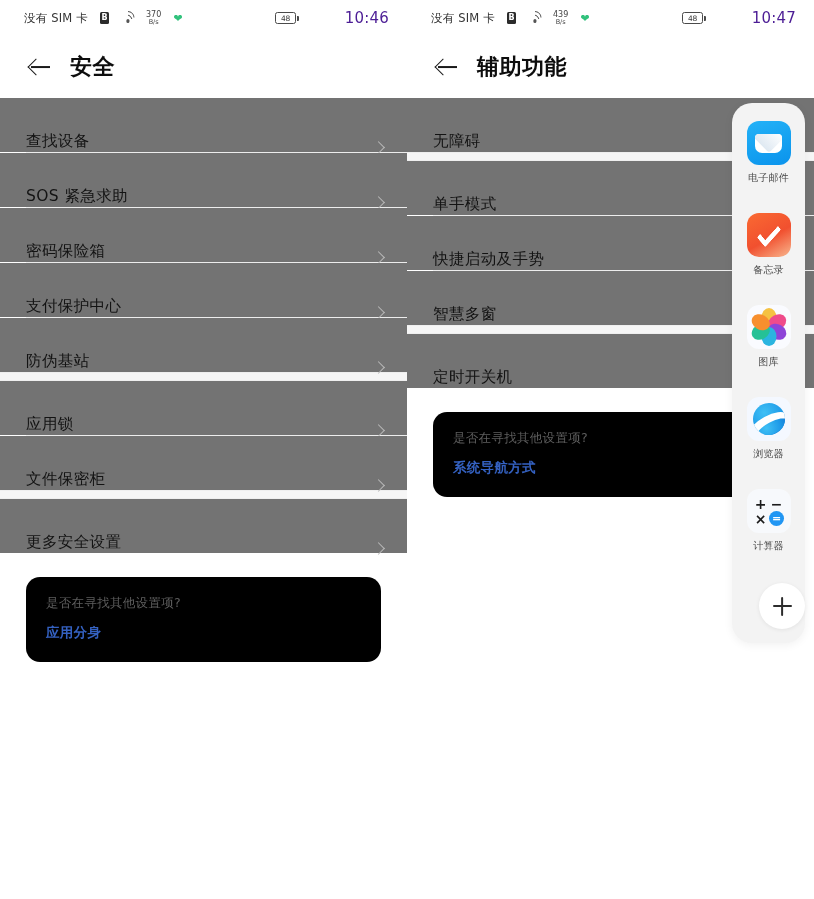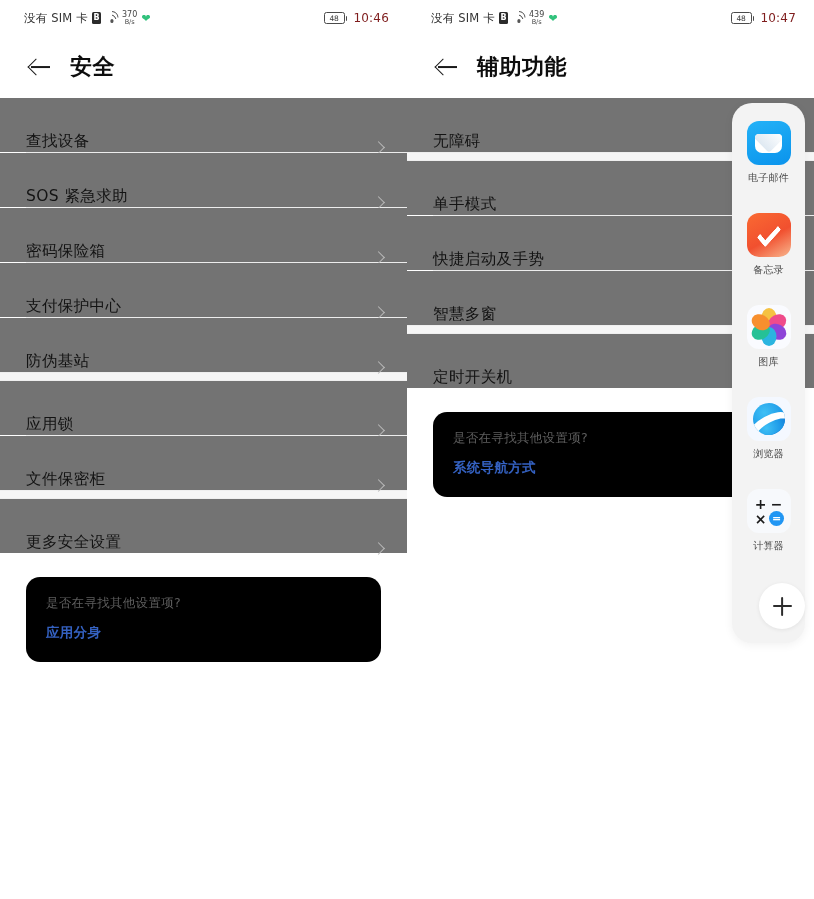--- a/index.html
+++ b/index.html
@@ -10,22 +10,22 @@
     overflow: hidden;
   }
   .screens { position: relative; width: 814px; height: 899px; display: flex; }
   .phone { position: relative; width: 407px; height: 899px; background: #ffffff; overflow: hidden; }
 
   
   .statusbar {
     height: 36px; display: flex; align-items: center;
     padding: 0 18px 0 24px; font-size: 11.5px; color: #2b2b2b;
   }
-  .sb-left { display: flex; align-items: center; gap: 4px; flex: 1; }
-  .sb-right { display: flex; align-items: center; gap: 6px; }
+  .sb-left { display: flex; align-items: center; gap: 12px; flex: 1; }
+  .sb-right { display: flex; align-items: center; gap: 14px; }
   .sb-carrier { font-size: 11.5px; letter-spacing: .2px; color: #333; }
   .sb-simbadge {
     display: inline-flex; align-items: center; justify-content: center;
     width: 9px; height: 12px; background: #2b2b2b; color: #fff;
     font-size: 8px; font-weight: bold; border-radius: 1.5px; line-height: 1;
   }
   .wifi-icon { width: 13px; height: 11px; position: relative; display: inline-block; }
   .wifi-icon i {
     position: absolute; left: 50%; bottom: 0; transform: translateX(-50%);
     border: 1.4px solid #555; border-radius: 50%; border-bottom-color: transparent;
@@ -38,21 +38,21 @@
   .netspeed .val { font-size: 8px; text-align: center; }
   .netspeed .unit { font-size: 6.5px; }
   .heart { color: #31c27c; font-size: 11px; line-height: 1; }
   .battery { display: inline-flex; align-items: center; }
   .battery .body {
     border: 1.3px solid #4a4a4a; border-radius: 2.5px;
     min-width: 21px; height: 12px; display: flex; align-items: center;
     justify-content: center; font-size: 7.5px; color: #3b3b3b; letter-spacing: -.2px;
   }
   .battery .cap { width: 1.8px; height: 5px; background: #4a4a4a; border-radius: 0 1px 1px 0; margin-left: 1px; }
-  .sb-time { font-size: 12px; color: #7f1d1d; letter-spacing: .2px; }
+  .sb-time { font-size: 15px; color: #4c1d95; letter-spacing: .2px; margin-left: 32px; }
 
   
   .header { display: flex; align-items: center; height: 62px; padding: 0 26px; }
   .back-arrow { width: 26px; height: 26px; position: relative; cursor: pointer; flex: none; }
   .back-arrow::before {
     content: ""; position: absolute; left: 4px; top: 50%;
     width: 11px; height: 11px; border-left: 1.9px solid #1a1a1a;
     border-bottom: 1.9px solid #1a1a1a; transform: translateY(-50%) rotate(45deg);
   }
   .back-arrow::after {

